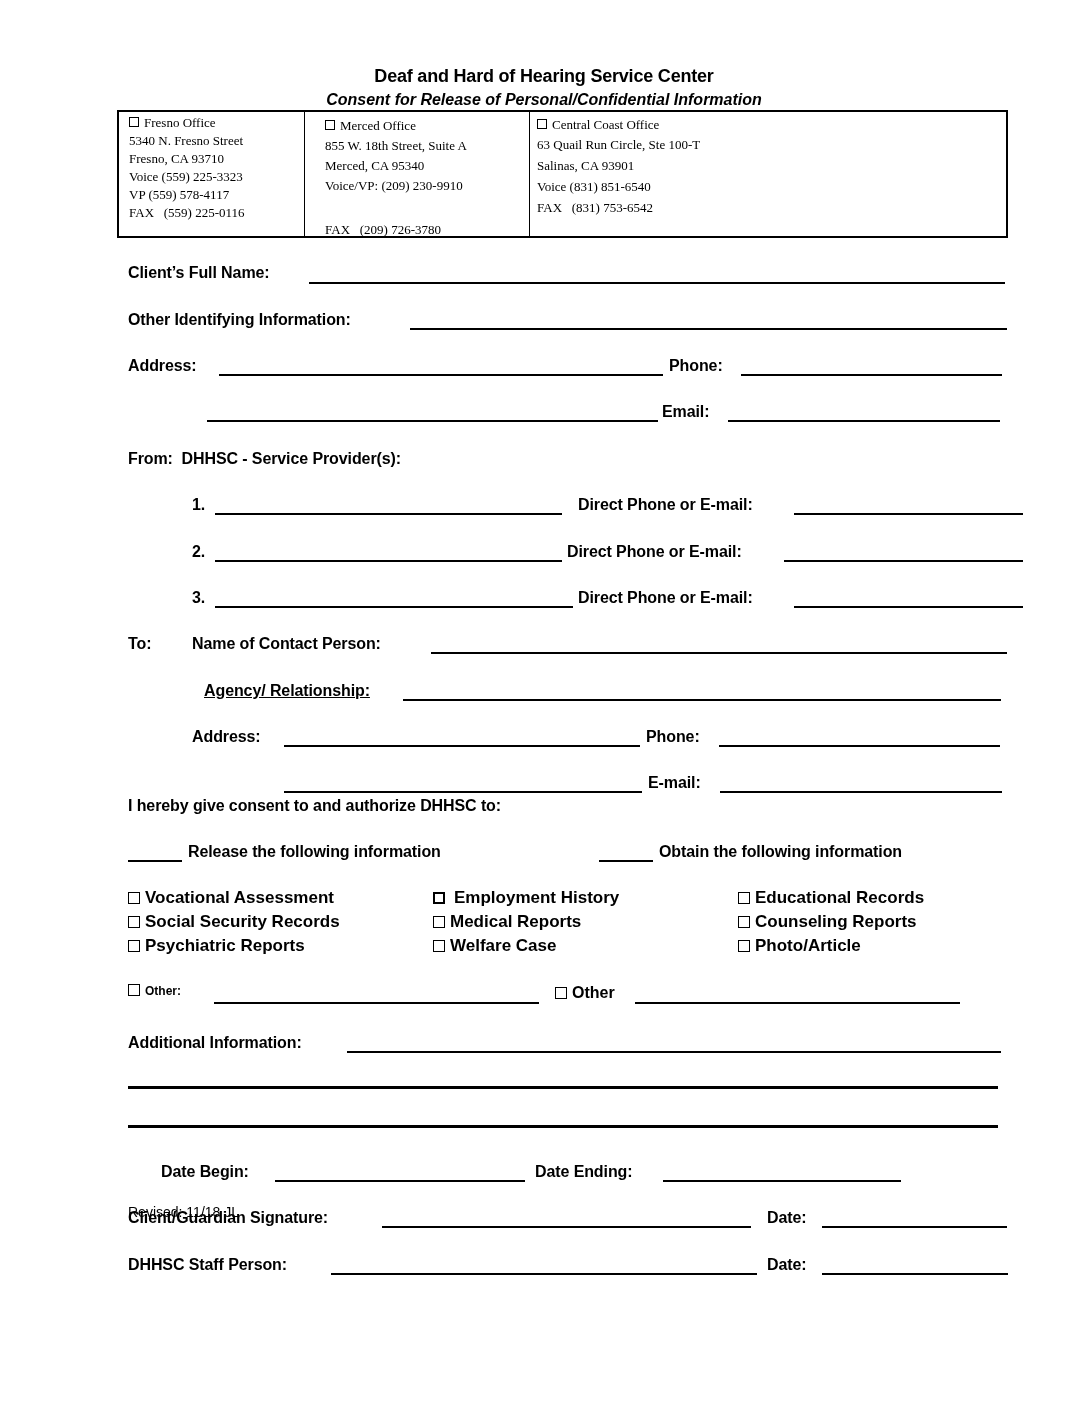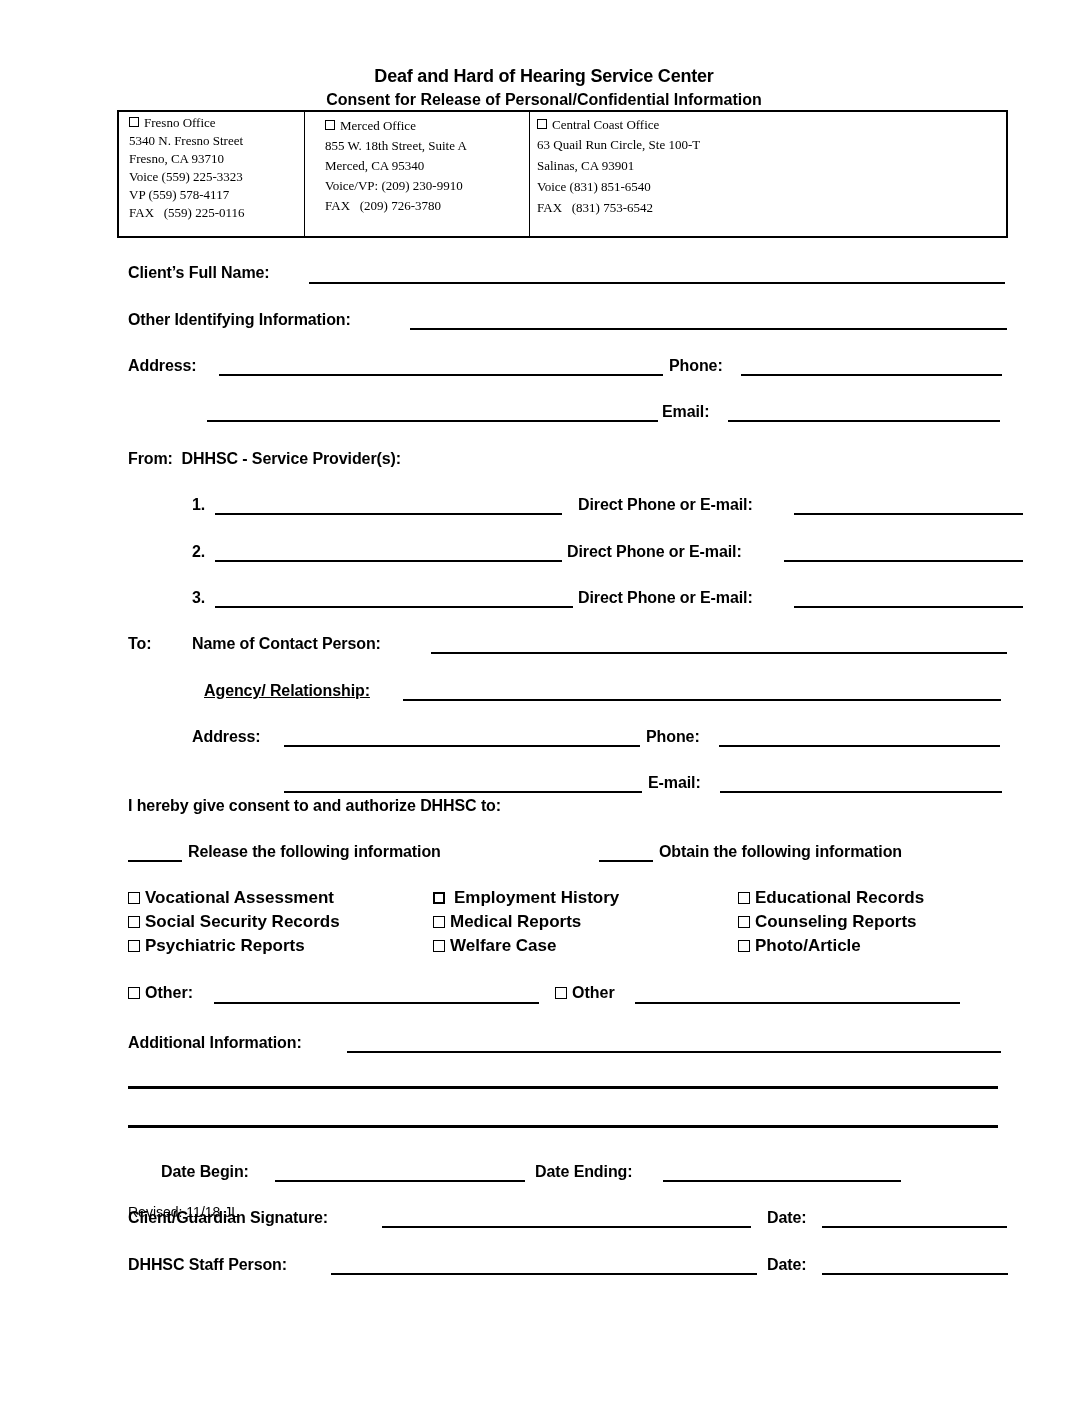--- a/index.html
+++ b/index.html
@@ -20,37 +20,37 @@
   .chk { position:absolute; font-size:17px; white-space:nowrap; }
   .chk .cb { width:12px; height:12px; border:1.5px solid #000; margin-right:5px; vertical-align:-1px; }
   .revised { position:absolute; font-family:"Liberation Sans Narrow","Liberation Sans", sans-serif; font-size:14px; font-weight:normal; }
 </style>
 </head>
 <body>
 
 <div class="page">
 
   <div class="title sans" style="top:66px;">Deaf and Hard of Hearing Service Center</div>
-  <div class="subtitle sans" style="top:91px;">Consent for Release of Personal/Confidential Information</div>
+  <div class="subtitle sans" style="top:91px;font-style:italic;">Consent for Release of Personal/Confidential Information</div>
 
   <div class="office-table serif">
     <div class="office" style="width:185px;">
       <span class="line"><span class="cb"></span><span>Fresno Office</span></span>
       <span class="line">5340 N. Fresno Street</span>
       <span class="line">Fresno, CA 93710</span>
       <span class="line">Voice (559) 225-3323</span>
       <span class="line">VP (559) 578-4117</span>
       <span class="line" style="white-space:pre;">FAX   (559) 225-0116</span>
     </div>
     <div class="office" style="width:225px; padding-left:20px; padding-top:4px; line-height:20px;">
       <span class="line"><span class="cb"></span><span>Merced Office</span></span>
       <span class="line">855 W. 18th Street, Suite A</span>
       <span class="line">Merced, CA 95340</span>
       <span class="line">Voice/VP: (209) 230-9910</span>
-      <span class="line" style="white-space:pre;">FAX   (209) 726-3780</span>
+      <span class="line" style="white-space:pre;margin-top:24px;">FAX   (209) 726-3780</span>
     </div>
     <div class="office" style="width:233px; padding-left:7px; padding-top:4px; line-height:21px;">
       <span class="line" style="line-height:18px;"><span class="cb"></span><span>Central Coast Office</span></span>
       <span class="line">63 Quail Run Circle, Ste 100-T</span>
       <span class="line">Salinas, CA 93901</span>
       <span class="line">Voice (831) 851-6540</span>
       <span class="line" style="white-space:pre;">FAX   (831) 753-6542</span>
     </div>
   </div>
 
@@ -135,21 +135,21 @@
   <div class="chk sans" style="left:738px; top:888px;"><span class="cb"></span><span>Educational Records</span></div>
 
   <div class="chk sans" style="left:128px; top:912px;"><span class="cb"></span><span>Social Security Records</span></div>
   <div class="chk sans" style="left:433px; top:912px;"><span class="cb"></span><span>Medical Reports</span></div>
   <div class="chk sans" style="left:738px; top:912px;"><span class="cb"></span><span>Counseling Reports</span></div>
 
   <div class="chk sans" style="left:128px; top:936px;"><span class="cb"></span><span>Psychiatric Reports</span></div>
   <div class="chk sans" style="left:433px; top:936px;"><span class="cb"></span><span>Welfare Case</span></div>
   <div class="chk sans" style="left:738px; top:936px;"><span class="cb"></span><span>Photo/Article</span></div>
 
-  <div class="chk sans" style="left:128px; top:984px; font-size:16px;"><span class="cb"></span><span>Other:</span></div>
+  <div class="chk sans" style="left:128px; top:984px; font-size:12px;"><span class="cb"></span><span>Other:</span></div>
   <div class="uline" style="left:214px; top:1002px; width:325px;"></div>
   <input class="field" style="left: 217px; top: 981px; width: 319px;" value="">
 
   <div class="chk sans" style="left:555px; top:984px; font-size:16px;"><span class="cb"></span><span>Other</span></div>
   <div class="uline" style="left:635px; top:1002px; width:325px;"></div>
   <input class="field" style="left: 638px; top: 981px; width: 319px;" value="">
 
   <div class="lbl sans" style="left:128px; top:1034px;">Additional Information:</div>
   <div class="uline" style="left:347px; top:1051px; width:654px;"></div>
   <input class="field" style="left: 350px; top: 1030px; width: 648px;" value="">

